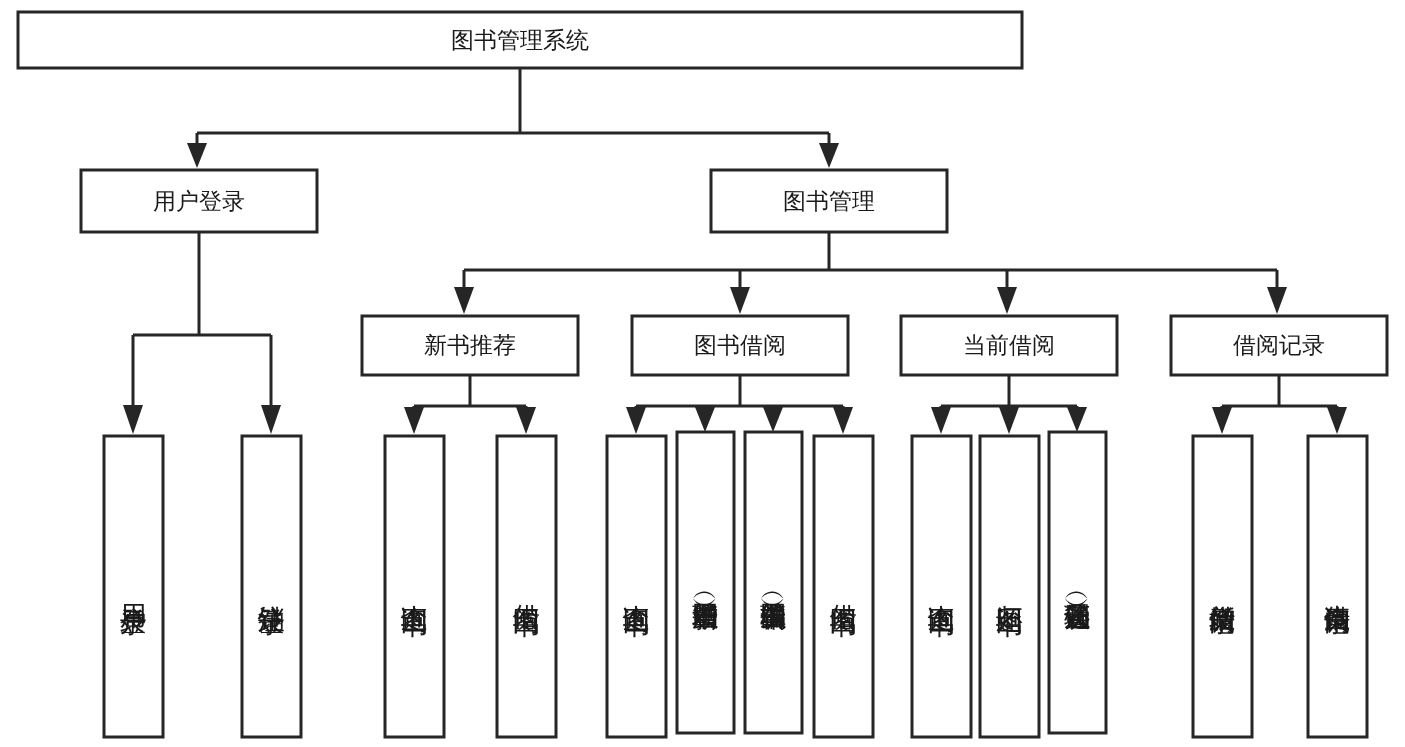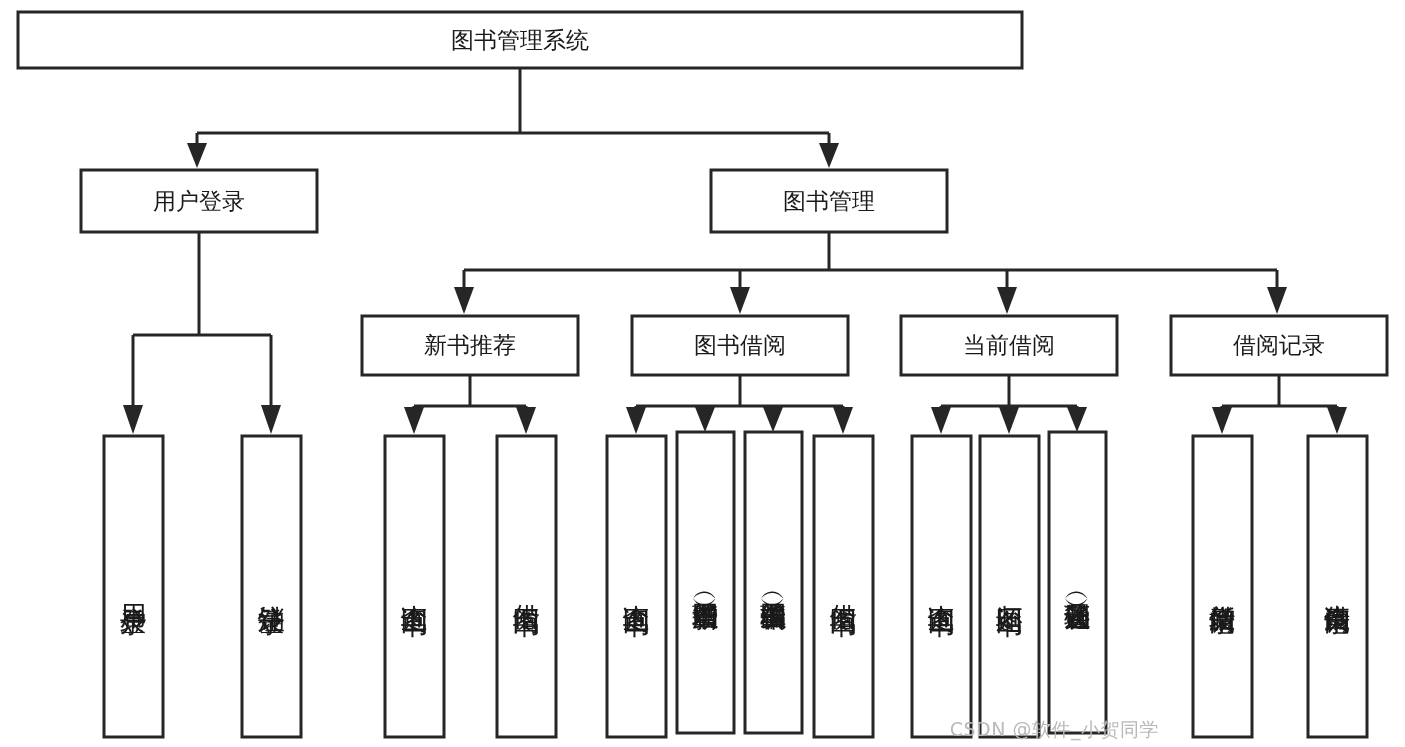--- a/index.html
+++ b/index.html
@@ -212,15 +212,14 @@
   <div class="vlabel" style="left:745px; top:432px; width:57px; height:301px; font-size:26px; letter-spacing:0px;">编辑图书（管理员）</div>
   <div class="vlabel" style="left:814px; top:436px; width:59px; height:301px;">借阅图书</div>
 
   <div class="vlabel" style="left:912px; top:436px; width:59px; height:301px;">查询图书</div>
   <div class="vlabel" style="left:980px; top:436px; width:59px; height:301px;">归还图书</div>
   <div class="vlabel" style="left:1049px; top:432px; width:57px; height:301px; font-size:26px; letter-spacing:0px;">确认归还（管理员）</div>
 
   <div class="vlabel" style="left:1193px; top:436px; width:59px; height:301px; font-size:26px; letter-spacing:1px;">新增借阅记录</div>
   <div class="vlabel" style="left:1308px; top:436px; width:59px; height:301px; font-size:26px; letter-spacing:1px;">查询借阅记录</div>
 
-  <div class="watermark">CSDN @软件_小贺同学</div>
 
 </div>
 
 </body></html>

